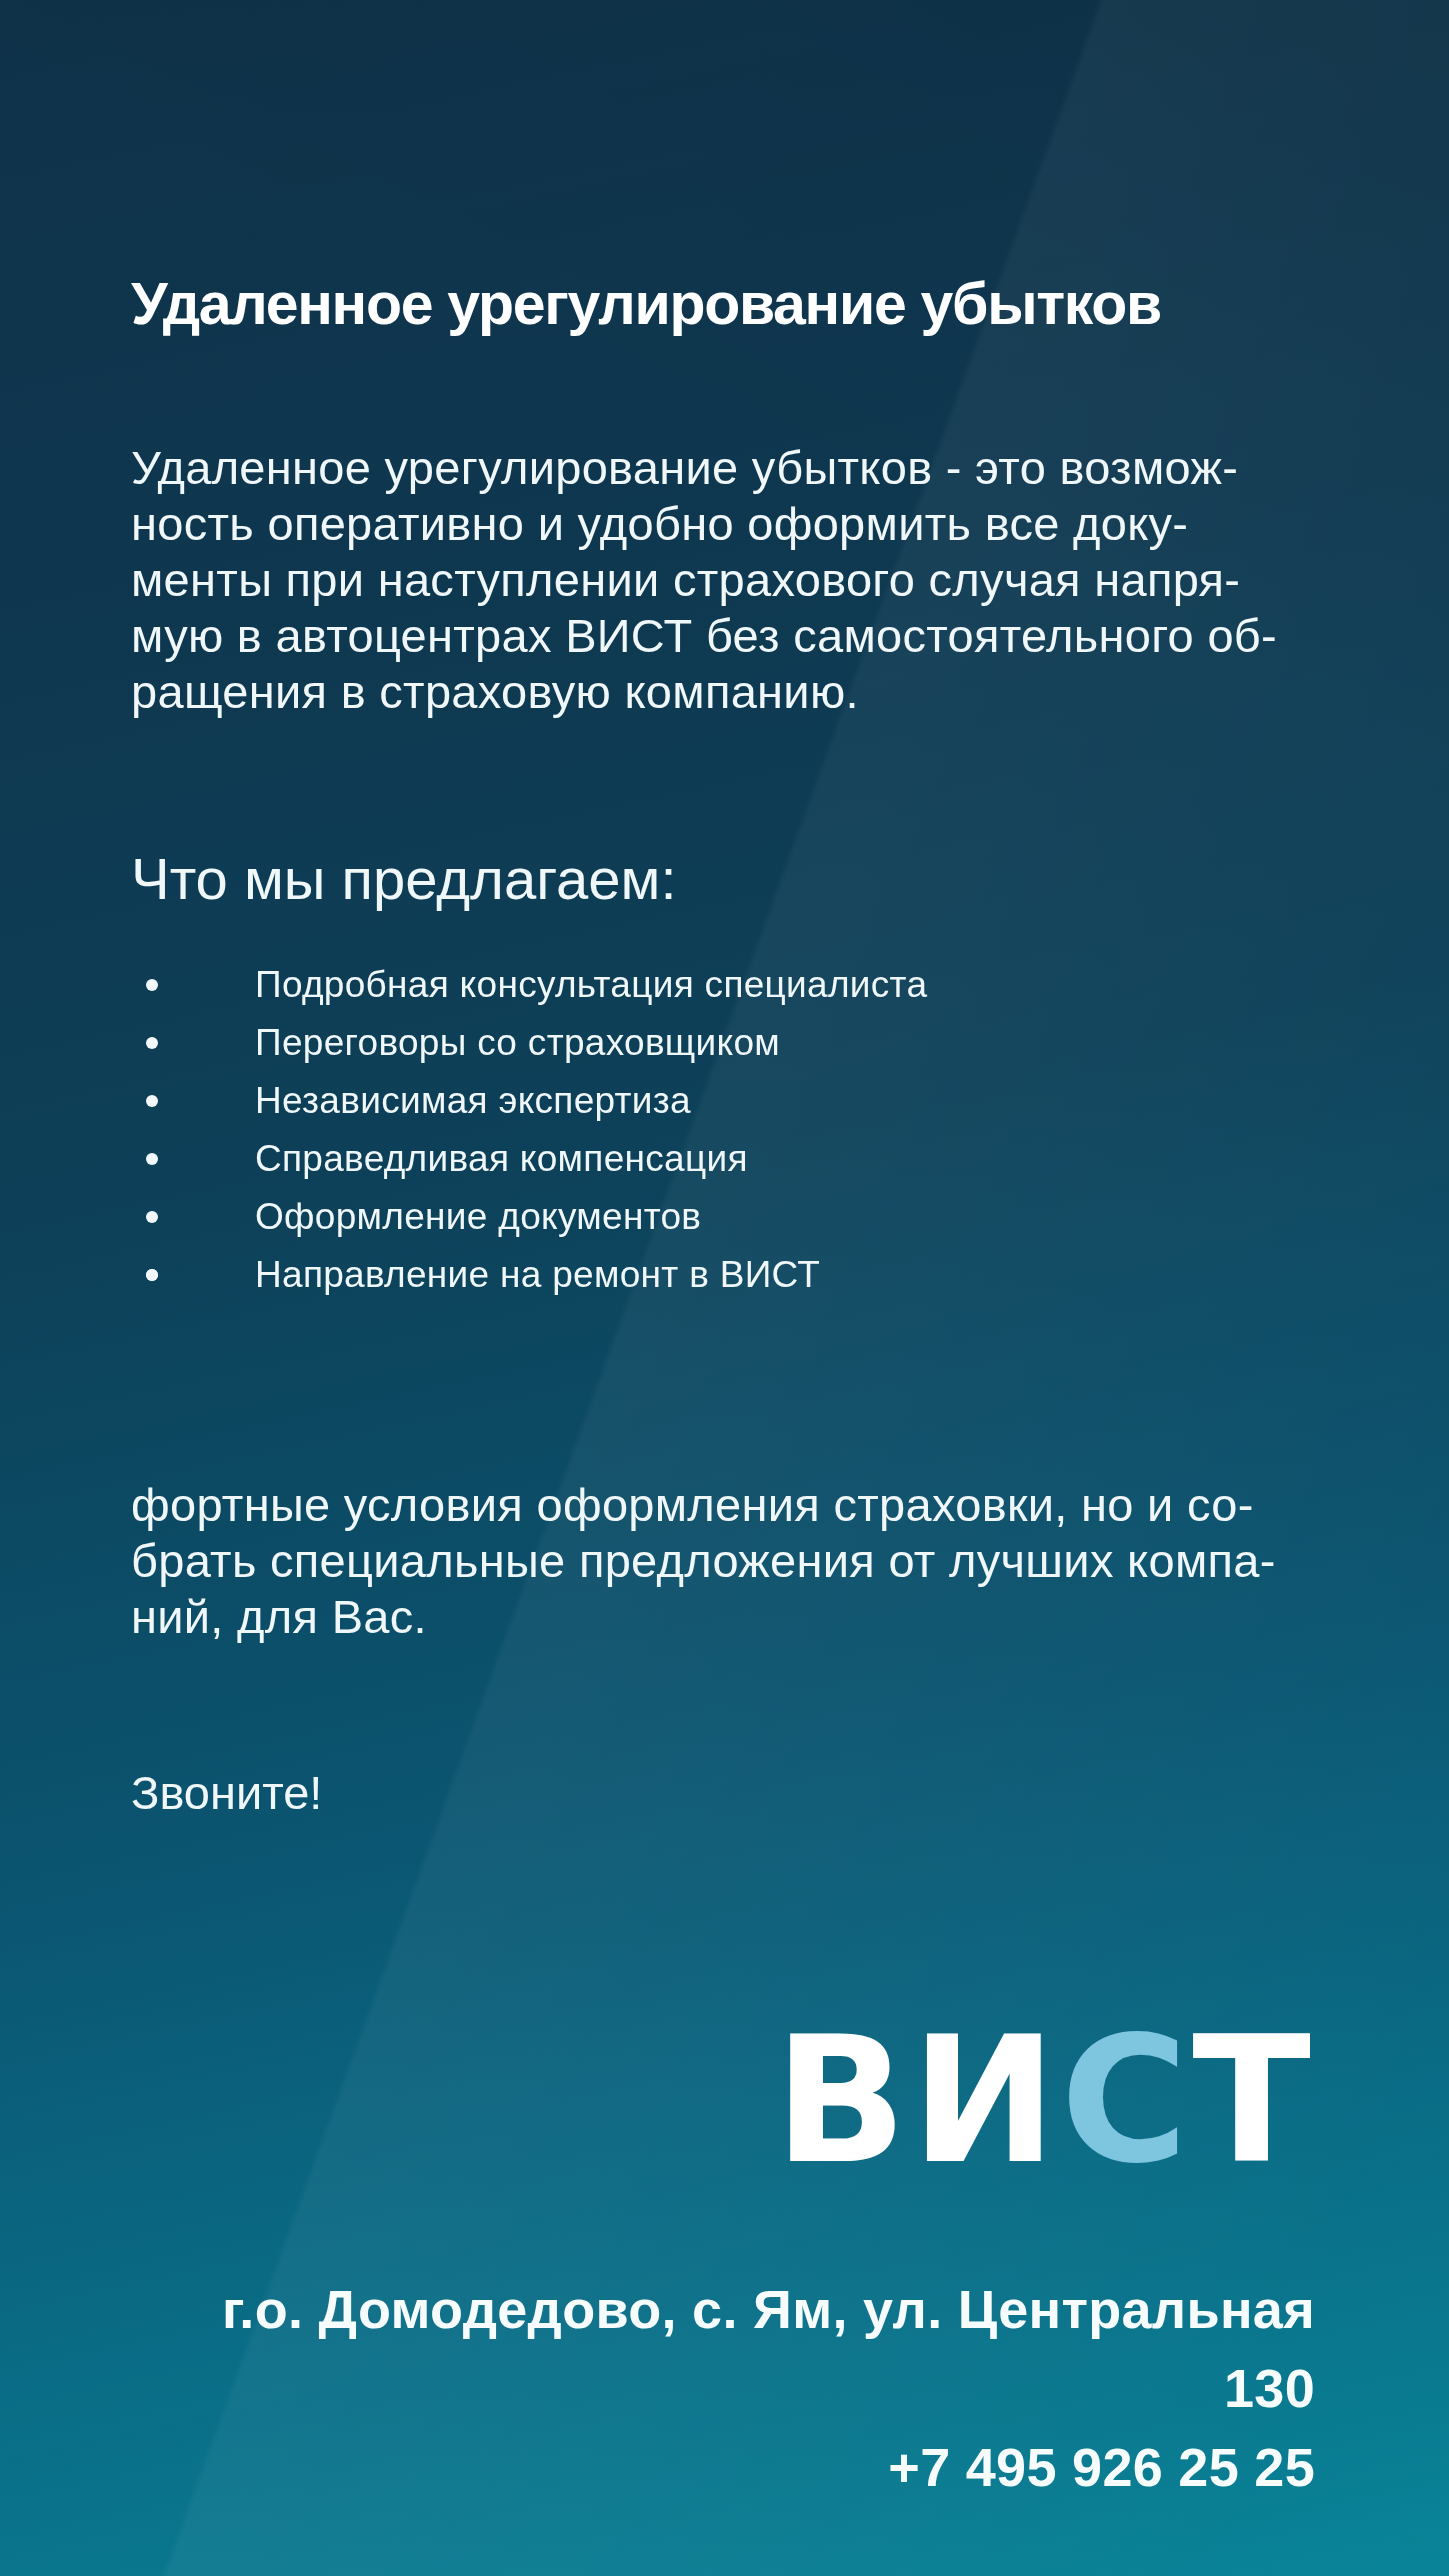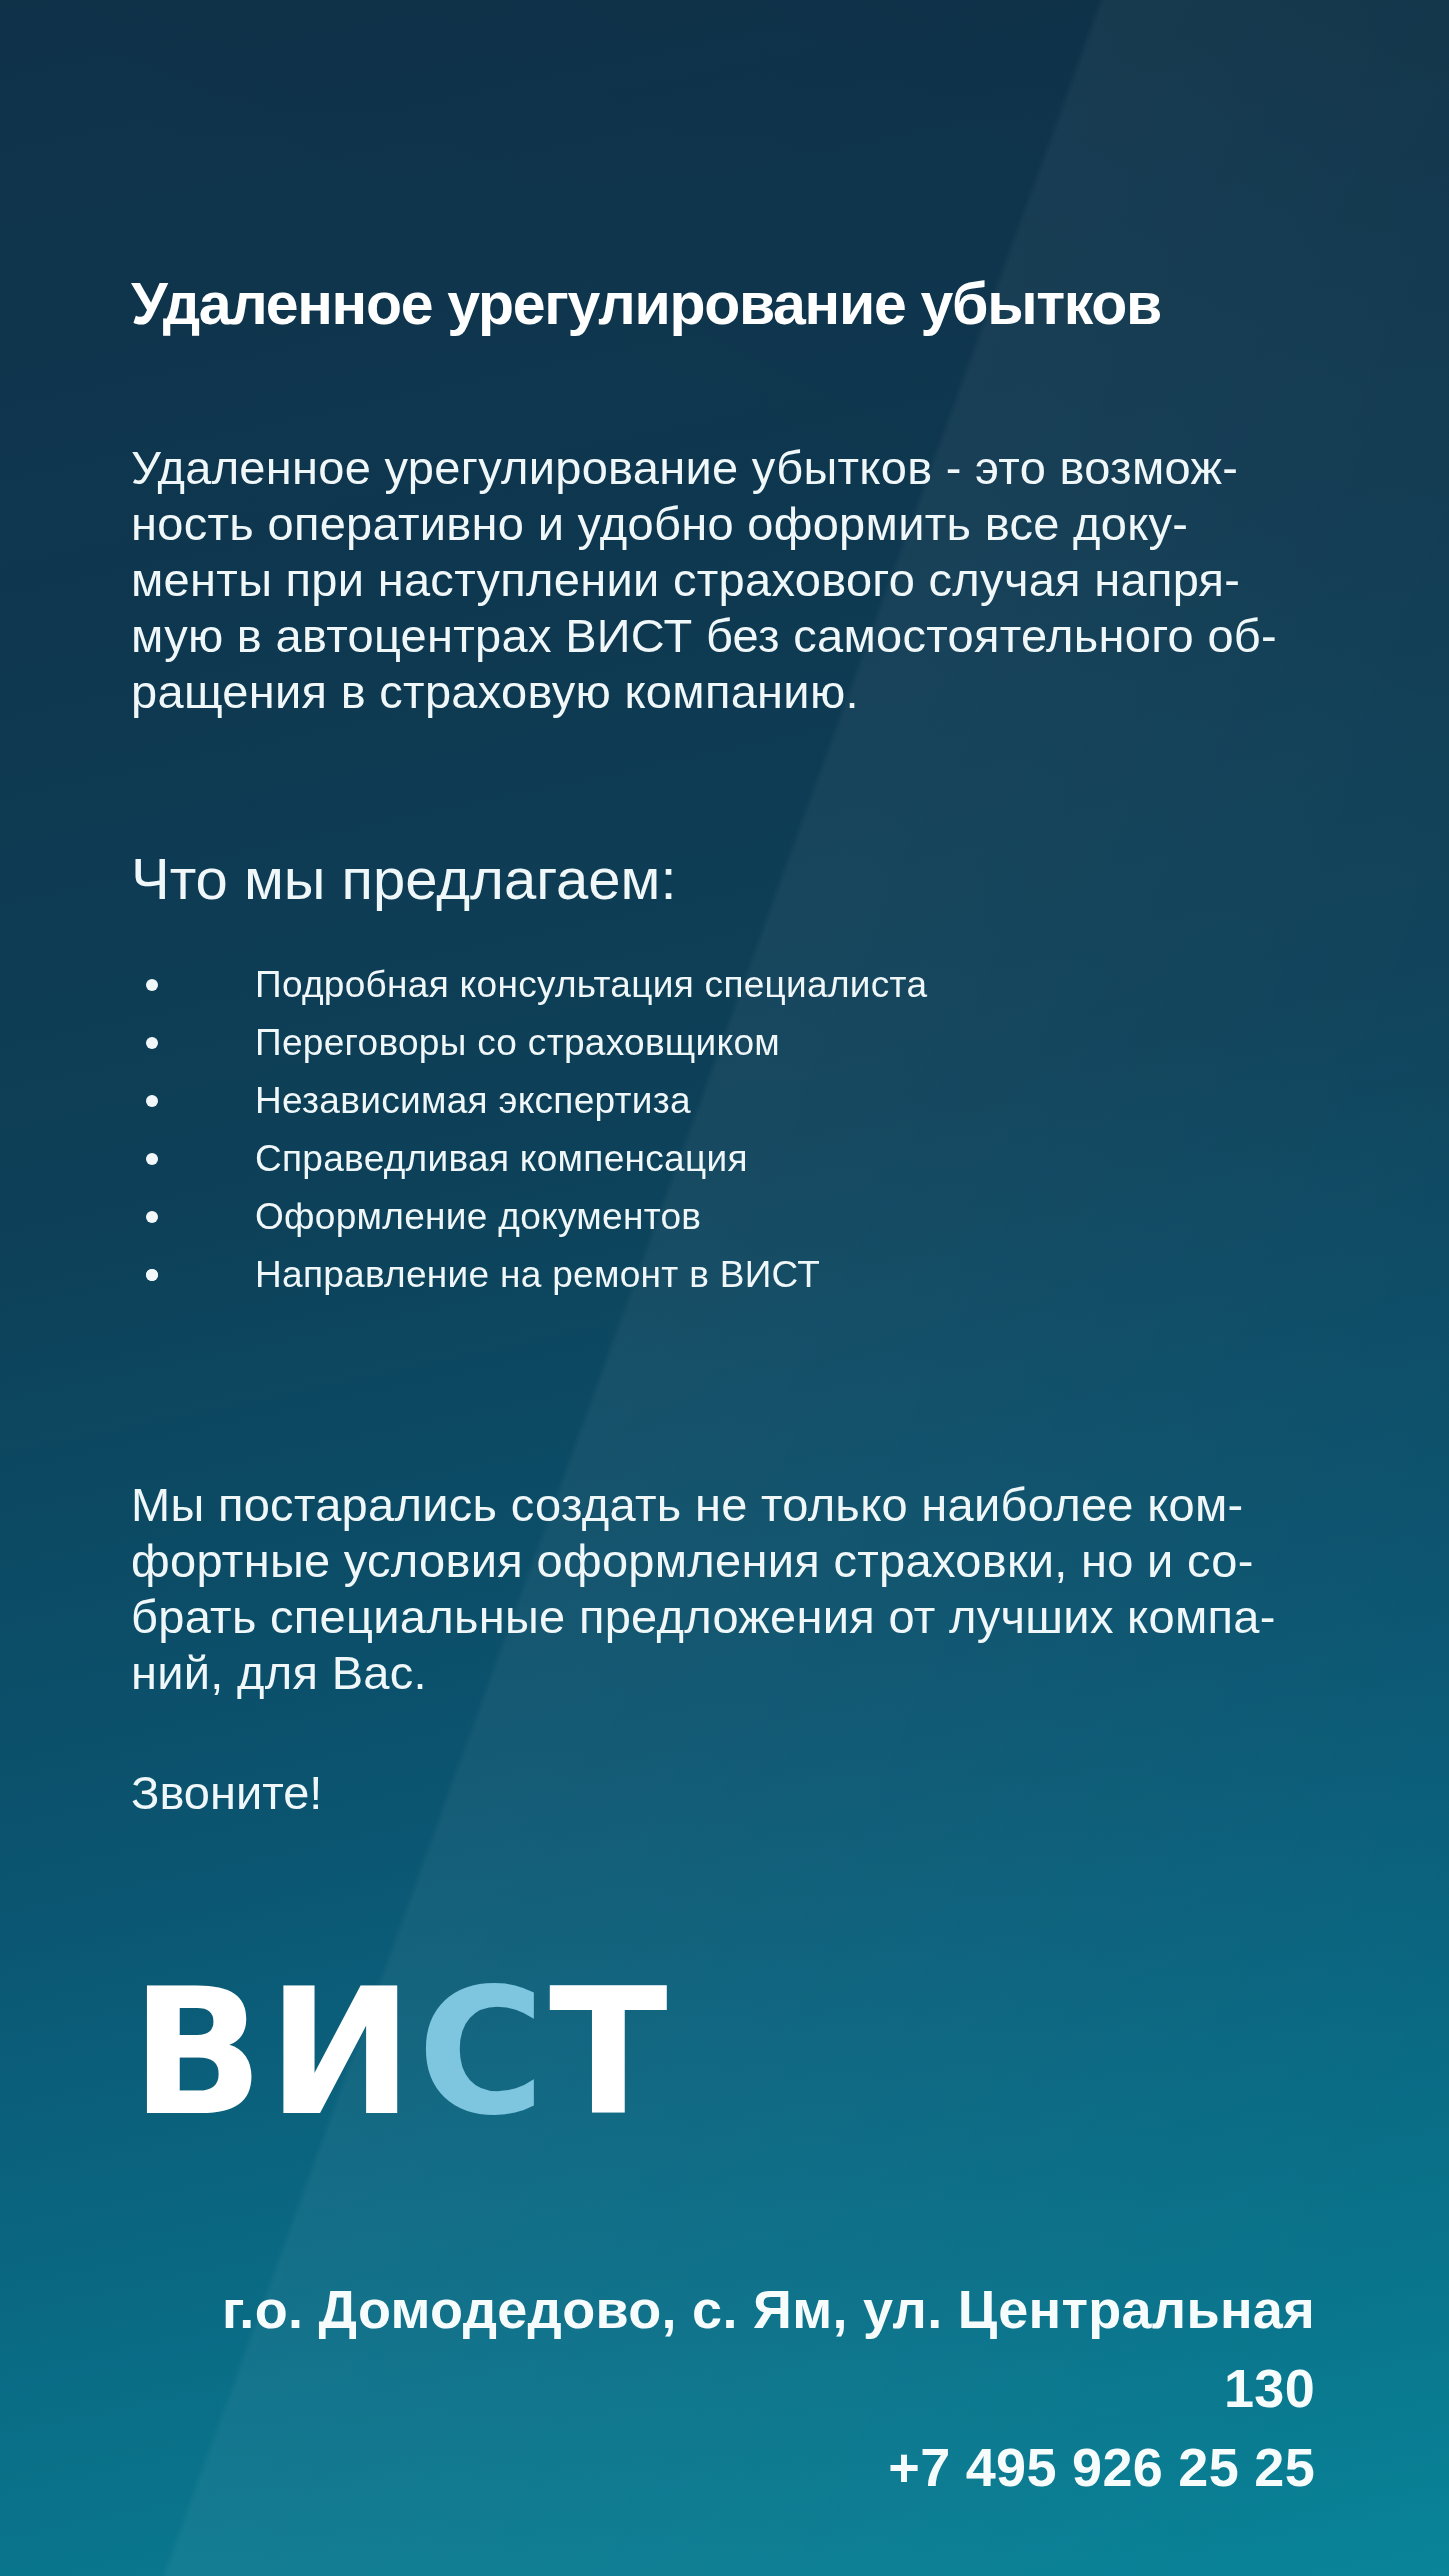--- a/index.html
+++ b/index.html
@@ -80,22 +80,22 @@
     height: 12px;
     border-radius: 50%;
     background: #f2f8fa;
   }
   .call-to-action {
     top: 1765px;
     font-size: 47px;
     line-height: 56px;
   }
   .logo {
-    top: 1952px;
-    text-align: left;
+    top: 2000px;
+    text-align: right;
     font-family: "DejaVu Sans", "Liberation Sans", sans-serif;
     font-size: 174px;
     line-height: 201px;
     font-weight: 800;
     letter-spacing: 4px;
     color: #ffffff;
     white-space: nowrap;
   }
   .logo-accent { color: #7ec5df; }
   .footer {
@@ -151,21 +151,20 @@
     <li class="offer-item">
       <span class="offer-dot"></span>
     </li>
     <li class="offer-item">
       <span class="offer-dot"></span>
       <span>Направление на ремонт в ВИСТ</span>
     </li>
   </ul>
 
   <div class="block outro">
-    <div class="para-line">Мы постарались создать не только наиболее ком-</div>
     <div class="para-line">фортные условия оформления страховки, но и со-</div>
     <div class="para-line">брать специальные предложения от лучших компа-</div>
     <div class="para-line">ний, для Вас.</div>
   </div>
 
   <div class="block call-to-action">Звоните!</div>
 
   <div class="block logo">
     <span>ВИ</span><span class="logo-accent">С</span><span>Т</span>
   </div>

